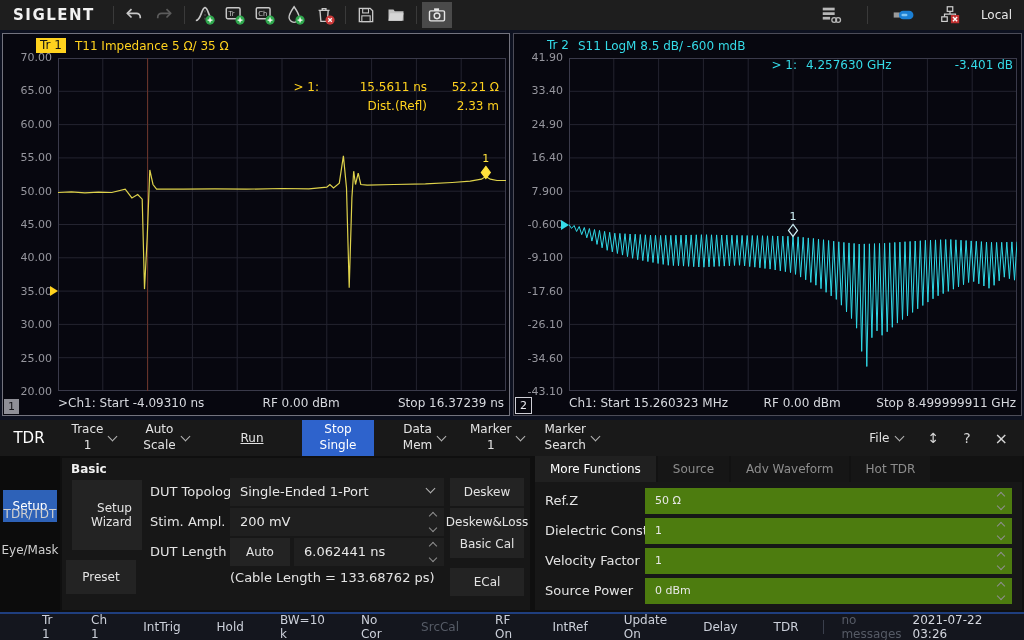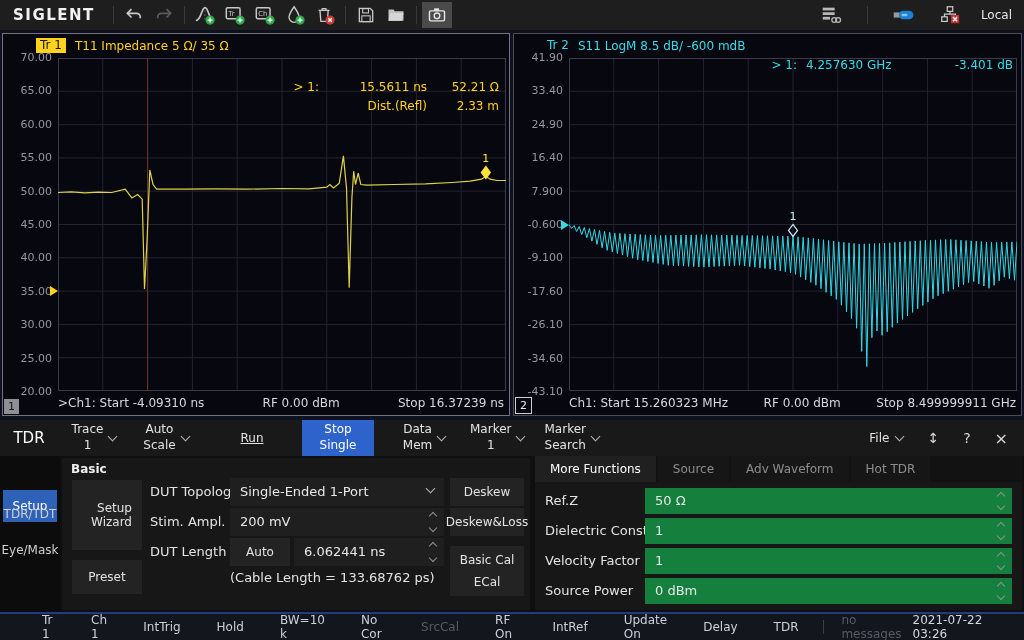--- a/index.html
+++ b/index.html
@@ -60,39 +60,39 @@
   .panel{position:absolute;top:456px;left:0;right:0;height:156px;background:#0f0f0f;}
   .side{position:absolute;left:0;top:0;width:60px;height:156px;background:#0c0c0c;font-size:12px;color:#cfcfcf;}
   .side .stab{position:absolute;left:3px;width:54px;height:32px;display:flex;align-items:center;justify-content:center;}
   .side .stab.active{background:#2e62b8;color:#fff;}
   .grp{position:absolute;background:#171717;}
   #basicgrp{left:62px;top:2px;width:468px;height:152px;}
   .grp-hdr{position:absolute;left:9px;top:4px;font-size:12px;font-weight:bold;color:#f0f0f0;}
   .pbtn{position:absolute;background:#232323;display:flex;align-items:center;justify-content:center;
         font-size:12px;color:#e3e3e3;text-align:center;}
   #btn-wizard{left:10px;top:22px;width:70px;height:70px;padding:0 10px;box-sizing:border-box;text-align:right;}
-  #btn-preset{left:10px;top:102px;width:70px;height:34px;}
+  #btn-preset{left:4px;top:102px;width:70px;height:34px;}
   .plabel{position:absolute;left:88px;font-size:13px;color:#e3e3e3;line-height:28px;height:28px;}
   .pinput{position:absolute;background:#1f1f1f;height:28px;font-size:13px;color:#e8e8e8;line-height:28px;
           padding-left:10px;box-sizing:border-box;}
   .ddchev{position:absolute;right:10px;top:11px;}
   .spin{position:absolute;right:8px;top:5px;bottom:5px;display:flex;flex-direction:column;justify-content:space-between;align-items:center;}
   .spin .chev{width:5px;height:5px;margin:0;border-color:#8f8f8f;}
   .spin .up{transform:rotate(-135deg);}
   .cable{position:absolute;left:168px;top:112px;font-size:13px;color:#e3e3e3;}
   .calbtn{position:absolute;left:388px;width:74px;height:28px;background:#232323;display:flex;align-items:center;
           justify-content:center;font-size:12px;color:#e3e3e3;}
   #morepanel{left:535px;top:0px;width:487px;height:156px;background:#0f0f0f;}
   .tabs{position:absolute;left:0;top:0;right:0;height:26px;display:flex;background:#121212;}
   .tab{padding:0 15px;display:flex;align-items:center;font-size:12px;color:#8d8d8d;background:#161616;margin-right:2px;}
   .tab.active{background:#202020;color:#fff;}
   .fields{position:absolute;left:0;top:26px;right:0;bottom:2px;background:#171717;}
   .f-row{position:absolute;left:0;right:0;height:26px;}
   .f-label{position:absolute;left:10px;font-size:13px;color:#e3e3e3;line-height:26px;}
-  .f-input{position:absolute;left:110px;right:10px;height:26px;background:#15803d;font-size:13px;color:#e8e8e8;
+  .f-input{position:absolute;left:110px;right:10px;height:26px;background:#4d7c0f;font-size:11px;color:#e8e8e8;
            line-height:26px;padding-left:10px;box-sizing:border-box;}
 
   
   .statusbar{position:absolute;top:612px;left:0;right:0;height:28px;background:#14161e;border-top:2px solid #1f3e7e;
              box-sizing:border-box;display:flex;align-items:center;font-size:12px;color:#ccd0da;}
   .st-items{display:flex;align-items:center;gap:36px;padding-left:42px;}
   .st-items .dim{color:#565b66;}
   .st-div{width:1px;height:14px;background:#3a3f4c;margin:0 18px 0 24px;}
   .st-msg{color:#565b66;}
   .st-time{margin-left:auto;padding-right:14px;color:#d4d7df;}
@@ -425,21 +425,21 @@
       <span class="spin">
           <span class="chev up"></span>
           <span class="chev"></span>
         </span>
     </div>
 
     <div class="cable">(Cable Length = 133.68762 ps)</div>
 
     <div class="calbtn" style="top:20px;">Deskew</div>
     <div class="calbtn" style="top:50px;">Deskew&amp;Loss</div>
-    <div class="calbtn" style="top:88px;text-align:center;">Basic Cal</div>
+    <div class="calbtn" style="top:72px;text-align:center;">Basic Cal</div>
     <div class="calbtn" style="top:110px;">ECal</div>
   </div>
 
   <div class="grp" id="morepanel">
     <div class="tabs">
       <div class="tab active">More Functions</div>
       <div class="tab">Source</div>
       <div class="tab">Adv Waveform</div>
       <div class="tab">Hot TDR</div>
     </div>

